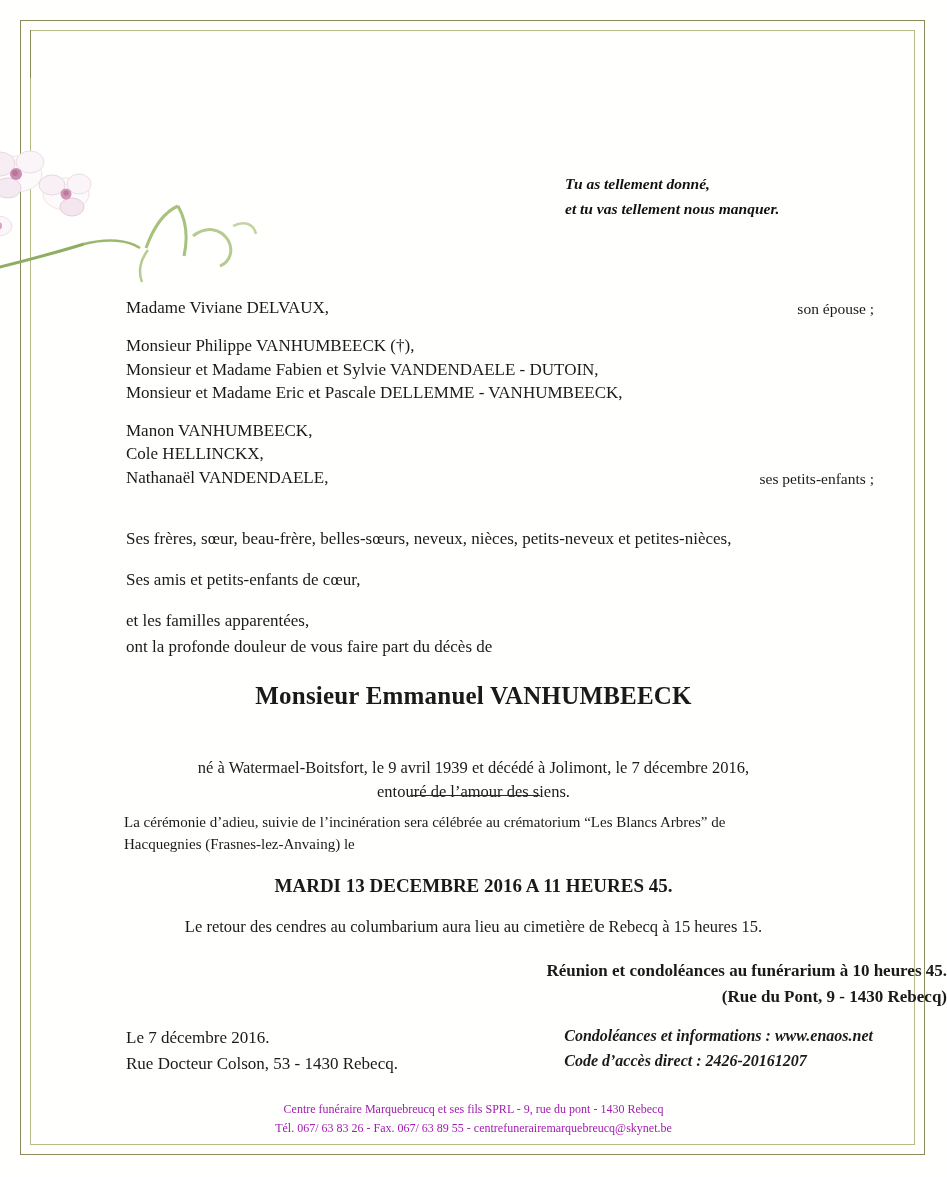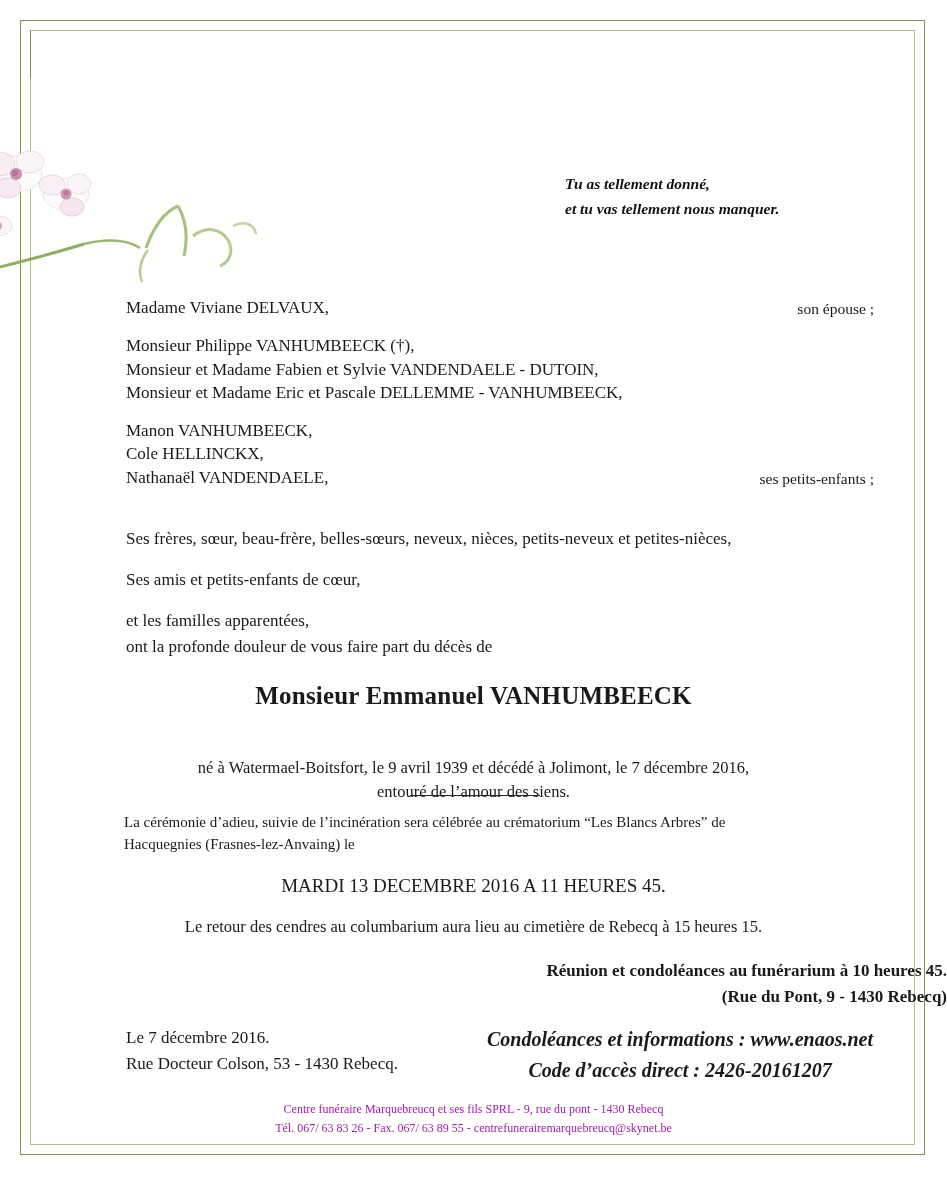--- a/index.html
+++ b/index.html
@@ -160,21 +160,21 @@
     font-size: 15px;
     line-height: 1.45;
   }
 
   .ceremony-time {
     position: absolute;
     left: 0;
     top: 875px;
     width: 947px;
     text-align: center;
-    font-weight: normal;
+    font-weight: bold;
     font-size: 19px;
   }
 
   .ashes {
     position: absolute;
     left: 0;
     top: 917px;
     width: 947px;
     text-align: center;
     font-size: 16.5px;
@@ -195,24 +195,24 @@
     position: absolute;
     left: 126px;
     top: 1025px;
     font-size: 17px;
     line-height: 1.5;
   }
   .footer-right {
     position: absolute;
     right: 74px;
     top: 1024px;
-    text-align: center;
+    text-align: left;
     font-style: italic;
     font-weight: bold;
-    font-size: 20px;
+    font-size: 16px;
     line-height: 1.55;
   }
 
   .imprint {
     position: absolute;
     left: 0;
     top: 1100px;
     width: 947px;
     text-align: center;
     font-size: 12px;

